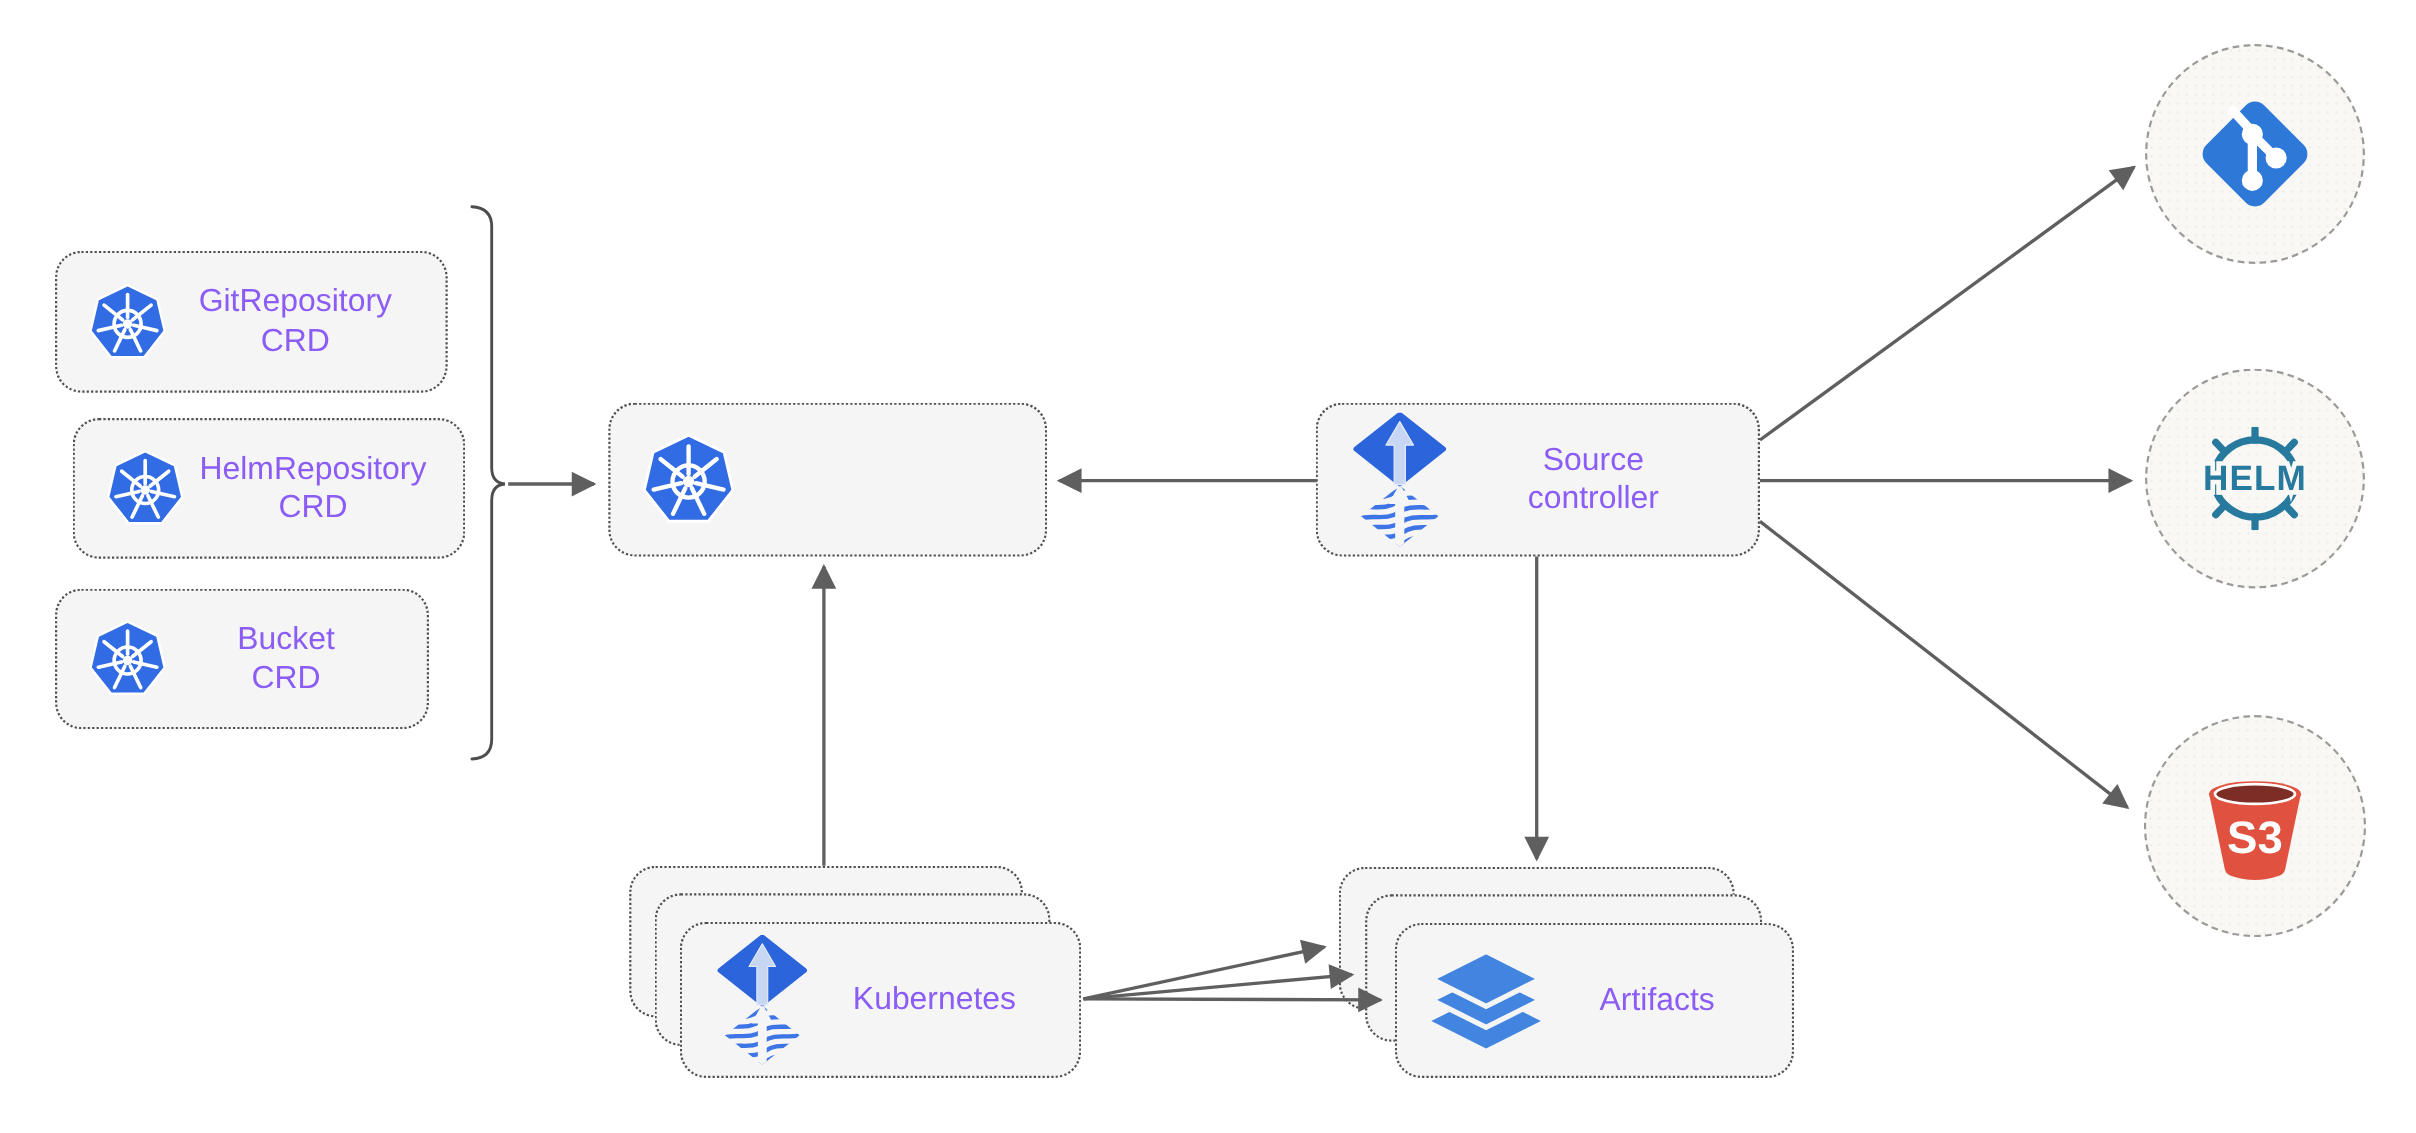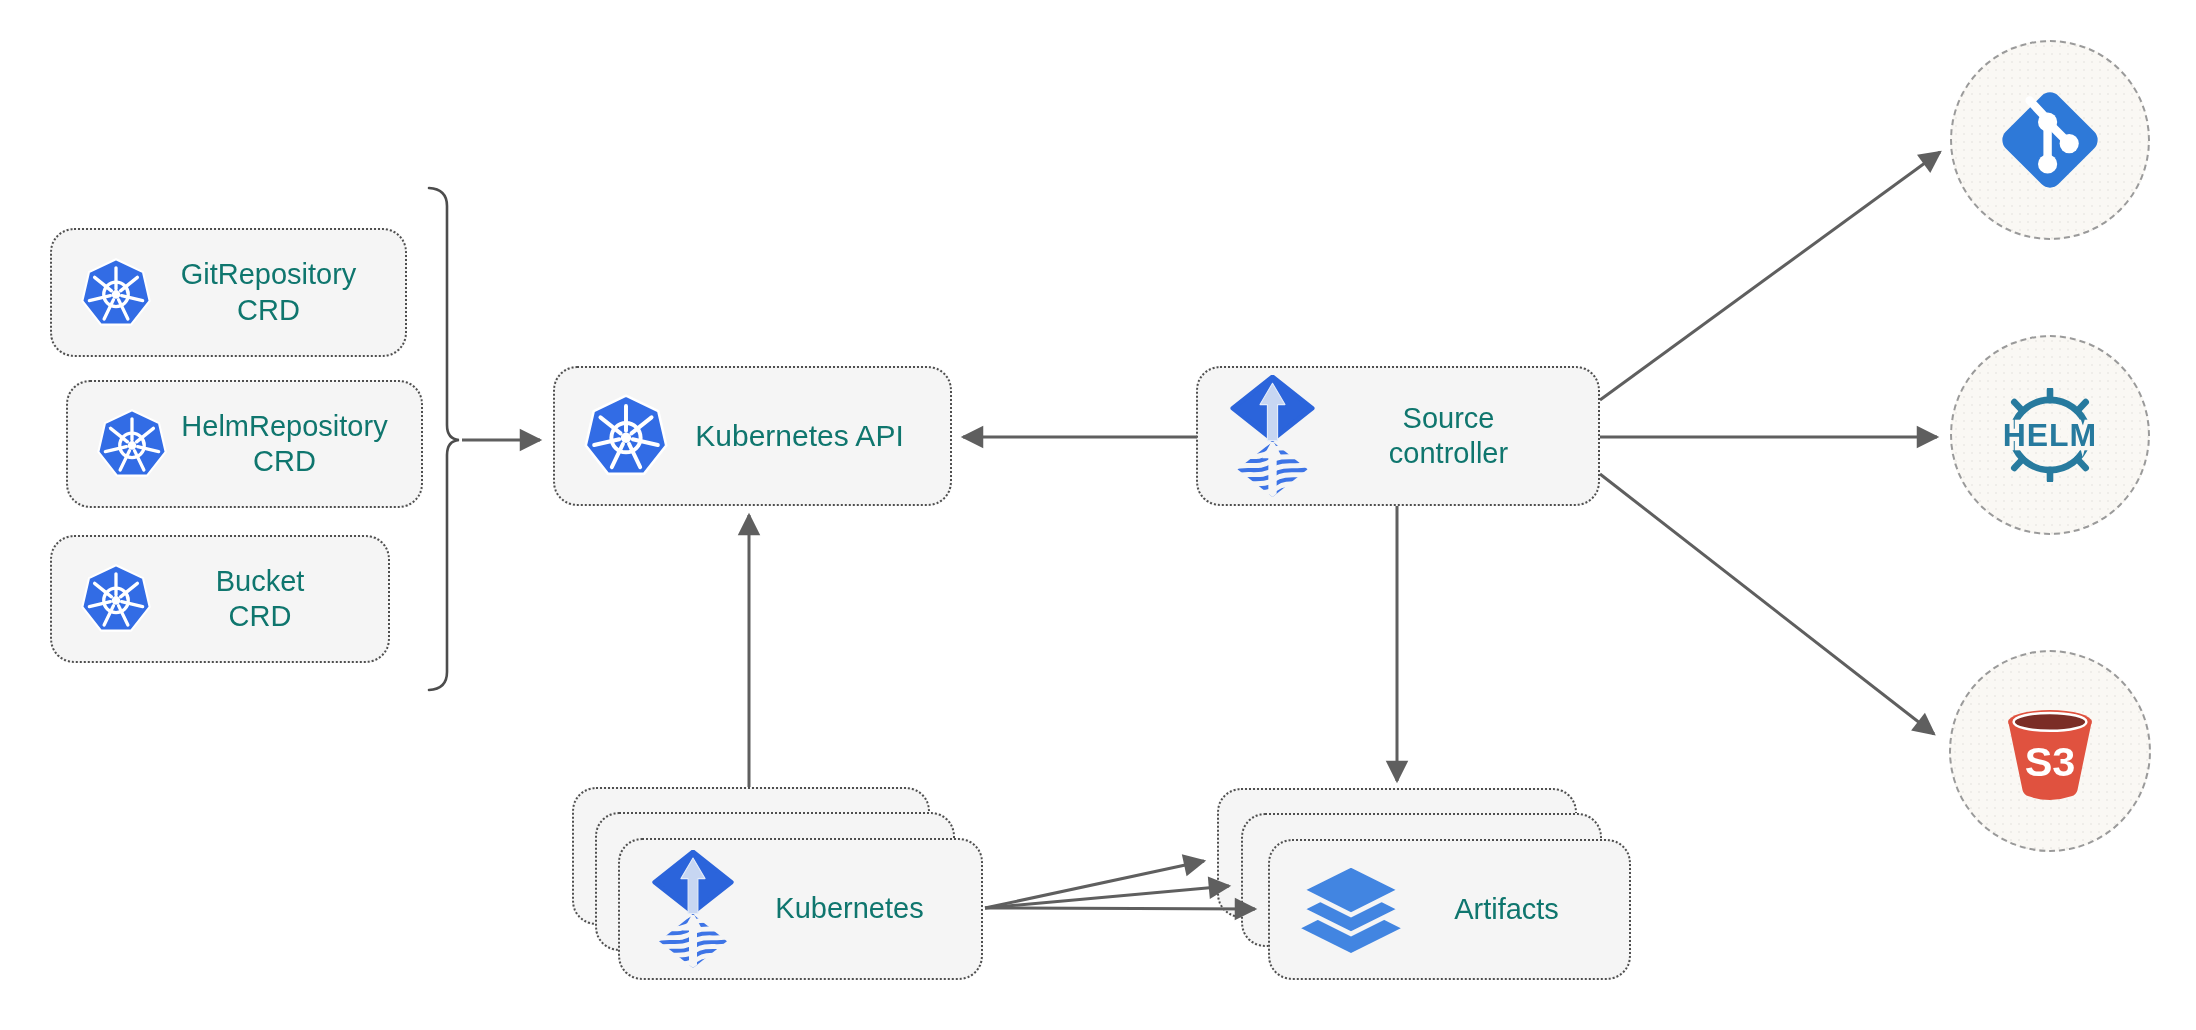--- a/index.html
+++ b/index.html
@@ -9,21 +9,21 @@
   }
   .overlay{position:absolute;left:0;top:0;width:2196px;height:1030px;pointer-events:none;z-index:30;}
   .box{
     position:absolute;background:#F5F5F5;border:2px dotted #4f4f4f;border-radius:24px;
     box-sizing:border-box;display:flex;align-items:center;z-index:10;
   }
   .ghost{z-index:5;}
   .front{z-index:10;}
   .box .icon{flex:0 0 auto;margin-left:28px;display:block;}
   .box .lbl{
-    flex:1 1 auto;text-align:center;font-size:29px;line-height:1.22;color:#0f766e;
+    flex:1 1 auto;text-align:center;font-size:29px;line-height:1.22;color:#8b5cf6;
     padding-right:20px;white-space:nowrap;
   }
   .circle{
     position:absolute;border:2.5px dashed #9a9a9a;border-radius:50%;box-sizing:border-box;
     background-color:#FAF8F4;
     background-image:radial-gradient(rgba(0,0,0,0.045) 1px, transparent 1px);
     background-size:8px 8px;
     display:flex;align-items:center;justify-content:center;z-index:10;
   }
   svg text{font-family:"Liberation Sans",sans-serif;}
@@ -139,21 +139,20 @@
     <div class="lbl">
       <div>Bucket</div>
       <div>CRD</div>
     </div>
   </div>
 
   <div class="box" style="left:553px;top:366px;width:399px;height:140px">
     <svg class="icon" width="86" height="86">
         <use href="#sym-k8s"></use>
       </svg>
-    <div class="lbl" style="font-size:30px">Kubernetes API</div>
   </div>
 
   <div class="box" style="left:1196px;top:366px;width:404px;height:140px">
     <svg class="icon" width="93" height="122">
         <use href="#sym-flux"></use>
       </svg>
     <div class="lbl">
       <div>Source</div>
       <div>controller</div>
     </div>

